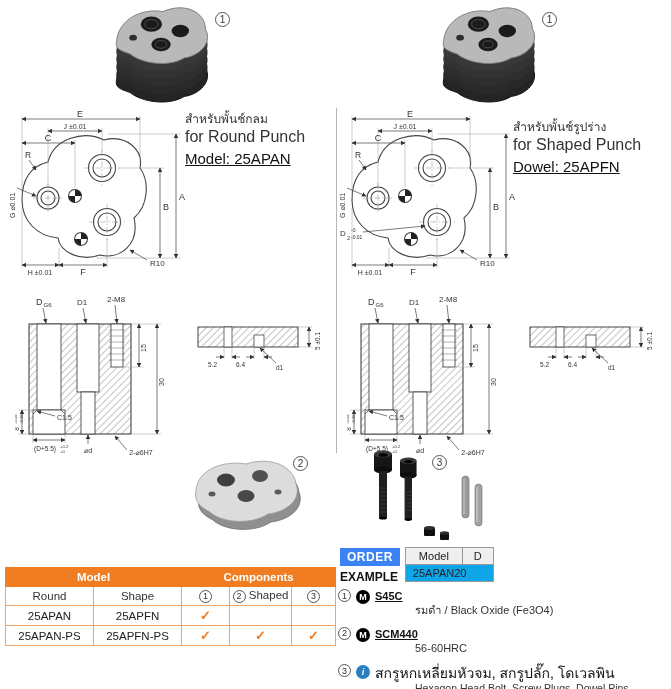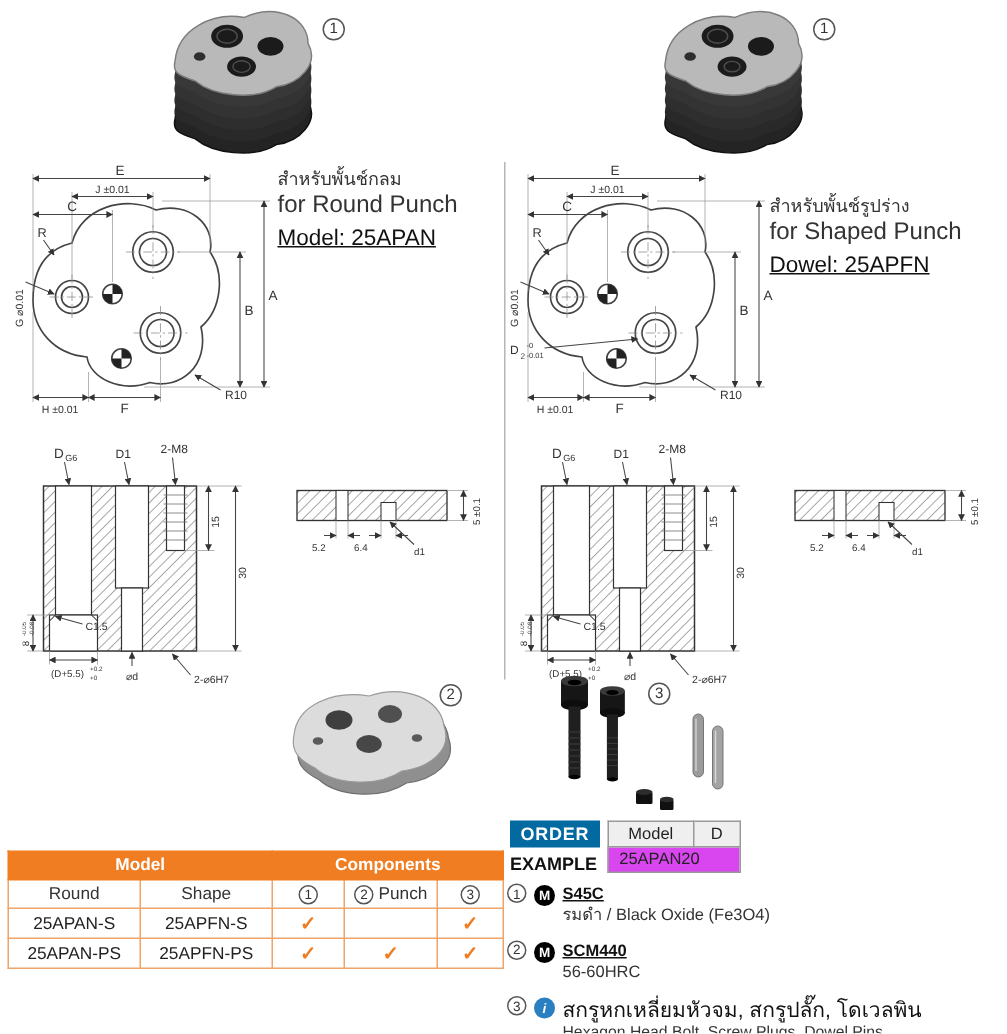--- a/index.html
+++ b/index.html
@@ -21,34 +21,34 @@
   .divider { width:1px; background:#b5b5b5; }
 
   
   table.spec { border-collapse:collapse; font-size:11.5px; table-layout:fixed; background:#fff; }
   table.spec td { border:1px solid #f0a468; text-align:center; height:19px; padding:0 2px; overflow:hidden; }
   table.spec tr.hd td { background:#f07d21; color:#fff; font-weight:bold; height:18px; border-color:#f07d21; }
   table.spec tr.sub td { height:18px; color:#333; background:#fff; }
   table.spec td.check { color:#f07d21; font-weight:bold; font-size:13px; }
 
   
-  .order-badge { background:#0369a1; color:#fff; font-weight:bold; font-size:12px;
+  .order-badge { background:#3b82f6; color:#fff; font-weight:bold; font-size:12px;
                  padding:2px 7px; display:inline-block; letter-spacing:0.5px;text-align:center; }
   .example { font-weight:bold; font-size:12px; color:#111; margin-top:4px; }
   table.order-tbl { border-collapse:collapse; font-size:11px; }
   table.order-tbl td { border:1px solid #999; padding:1px 7px; height:14px; }
   table.order-tbl td.oh { background:#efefef; text-align:center; }
-  table.order-tbl td.ov { background:#d946ef; text-align:left; }
+  table.order-tbl td.ov { background:#0ea5e9; text-align:left; }
 
   
   .note { display:flex; gap:5px; align-items:flex-start; margin-bottom:9px; font-size:11px; }
   .note .ntext { line-height:1.3; }
   .note .n1 { color:#111; }
   .note .n1.bold { font-weight:bold;text-decoration:underline; }
-  .note .n2 { color:#333; }
+  .note .n2 { color:#333;margin-left:40px; }
   .micon { flex:none; width:14px; height:14px; border-radius:50%; background:#000; color:#fff;
            display:inline-flex; align-items:center; justify-content:center;
            font-size:9px; font-weight:bold; margin-top:1px; }
   .micon.info { background:#2a7fc1; font-style:italic; }
 </style>
 </head>
 <body>
 
 <div id="page">
 
@@ -108,21 +108,21 @@
       <ellipse cx="29" cy="37" rx="4" ry="3" fill="#2e2e2e"></ellipse>
     </g>
   </svg>
   <span class="circ abs" style="left:542px; top:12px">1</span>
 
   <div class="titles abs" style="left:185px; top:112px">
     <div class="thai">สำหรับพั้นช์กลม</div>
     <div class="en">for Round Punch</div>
     <div class="model">Model: 25APAN</div>
   </div>
-  <div class="titles abs" style="left:513px; top:130px">
+  <div class="titles abs" style="left:513px; top:120px">
     <div class="thai">สำหรับพั้นช์รูปร่าง</div>
     <div class="en">for Shaped Punch</div>
     <div class="model">Dowel: 25APFN</div>
   </div>
 
   <div class="divider abs" style="left:336px; top:108px; height:345px"></div>
 
   <svg class="abs" style="left:8px; top:108px" width="180" height="180" viewBox="0 0 180 180">
     <g stroke="#444" fill="none" stroke-width="1.1">
       <path d="M14,92 C14,70 24,58 40,54 C46,30 76,22 96,32 C118,26 136,42 132,60 C142,74 140,98 126,110 C132,136 112,152 92,147 C72,154 52,144 50,130 C28,128 14,112 14,92 Z"></path>
@@ -564,29 +564,29 @@
     </colgroup>
     <tbody>
       <tr class="hd">
         <td colspan="2">Model</td>
         <td colspan="3">Components</td>
       </tr>
       <tr class="sub">
         <td>Round</td>
         <td>Shape</td>
         <td><span class="circ sm">1</span></td>
-        <td><span class="circ sm">2</span> <span>Punch</span></td>
+        <td><span class="circ sm">2</span> <span>Shaped</span></td>
         <td><span class="circ sm">3</span></td>
       </tr>
       <tr>
-        <td>25APAN-S</td>
-        <td>25APFN-S</td>
+        <td>25APAN</td>
+        <td>25APFN</td>
         <td class="check">✓</td>
         <td class="check"></td>
-        <td class="check">✓</td>
+        <td class="check"></td>
       </tr>
       <tr>
         <td>25APAN-PS</td>
         <td>25APFN-PS</td>
         <td class="check">✓</td>
         <td class="check">✓</td>
         <td class="check">✓</td>
       </tr>
     </tbody>
   </table>

